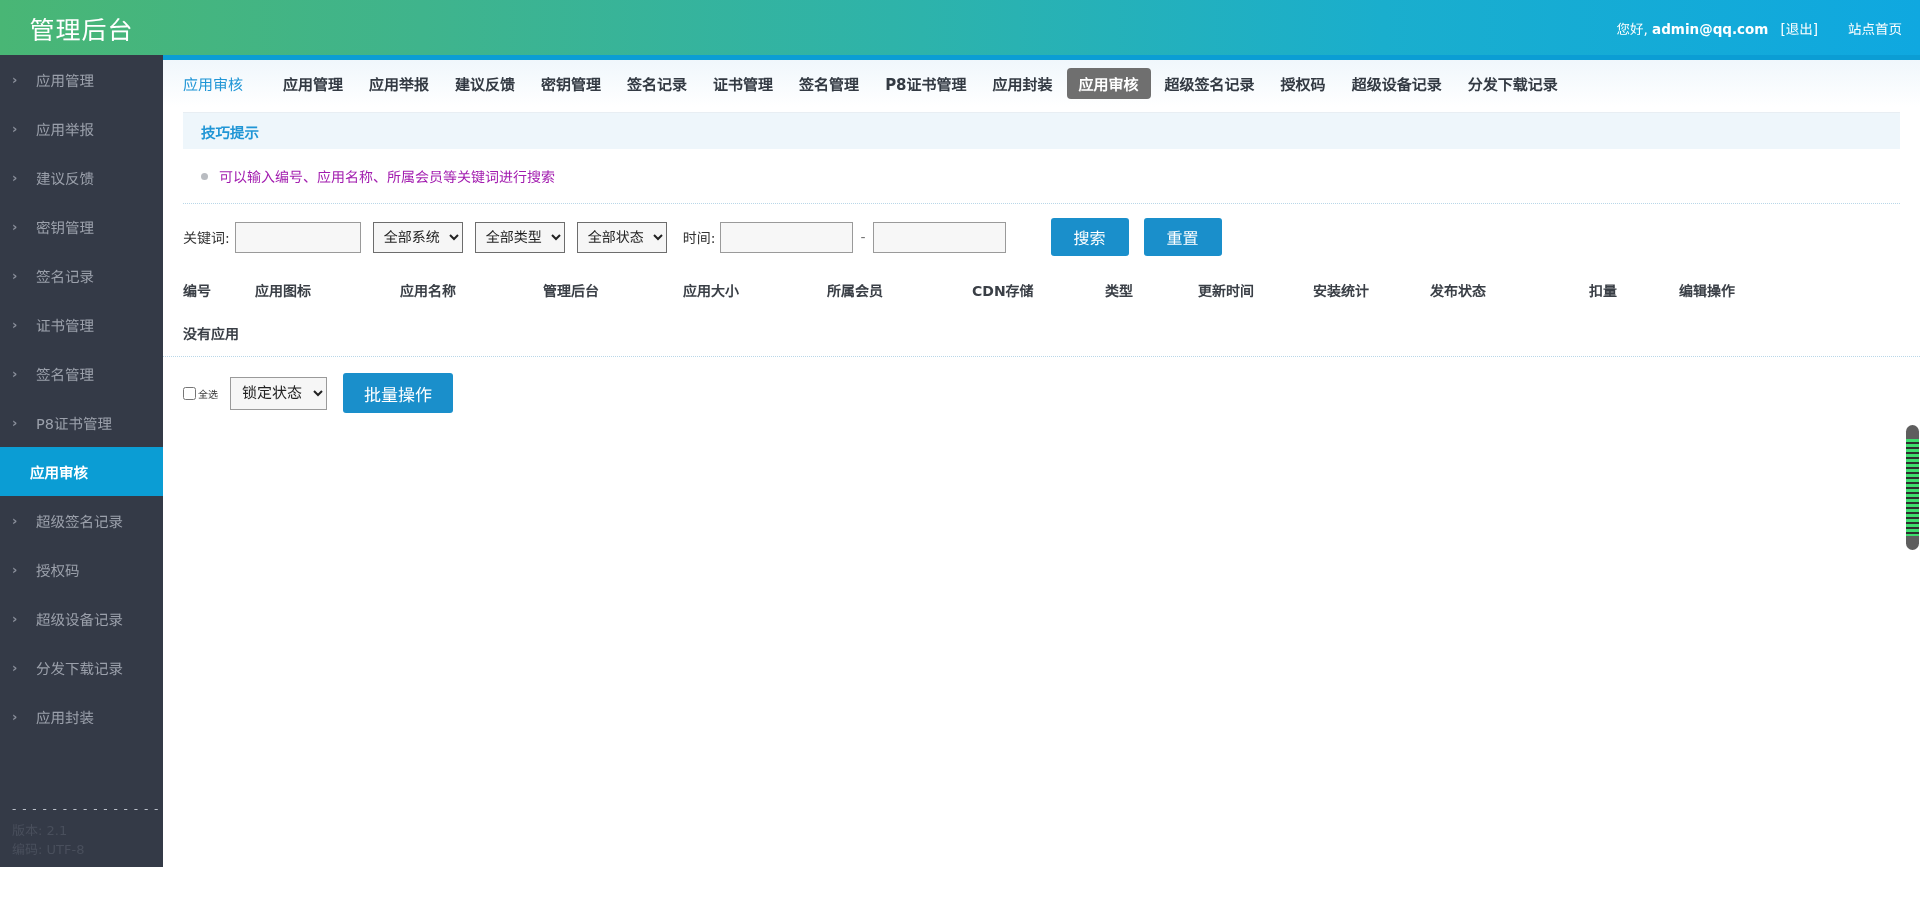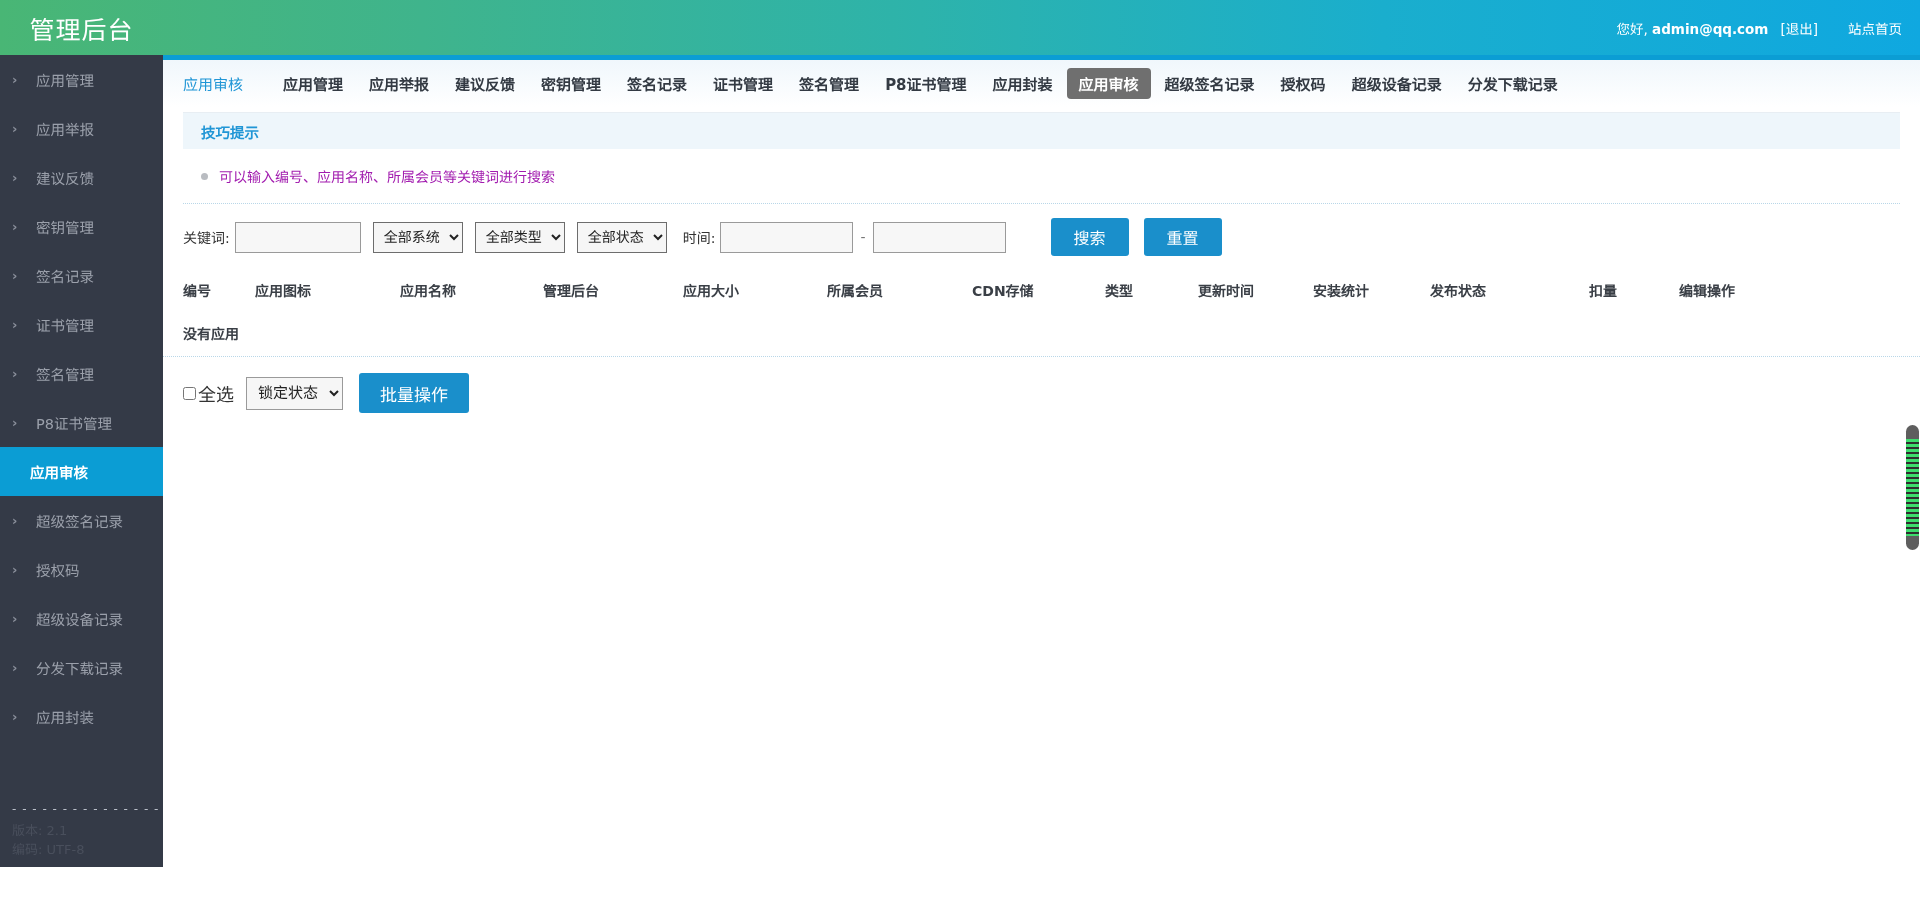--- a/index.html
+++ b/index.html
@@ -166,21 +166,21 @@
 
   
   #bulk-bar {
     display: flex; align-items: center;
     padding: 16px 0 0 20px;
   }
   #select-all-box {
     width: 13px; height: 13px; margin: 0 2px 0 0;
     vertical-align: middle;
   }
-  #bulk-bar .selall-label { font-size: 18px; color: #333; margin-right: 12px; }
+  #bulk-bar .selall-label { font-size: 10px; color: #333; margin-right: 12px; }
   #lock-select {
     height: 33px; border: 1px solid #9a9a9a; background: #f6f6f6;
     font-size: 15px; padding: 0 7px; color: #222;
     font-family: "DejaVu Sans", "Liberation Sans", sans-serif;
   }
   #bulk-btn {
     margin-left: 16px; height: 40px; min-width: 110px;
     font-size: 17px;
   }
 

